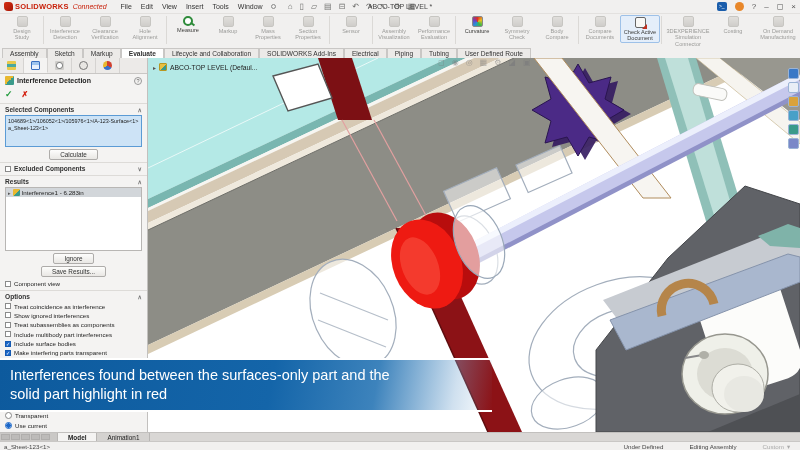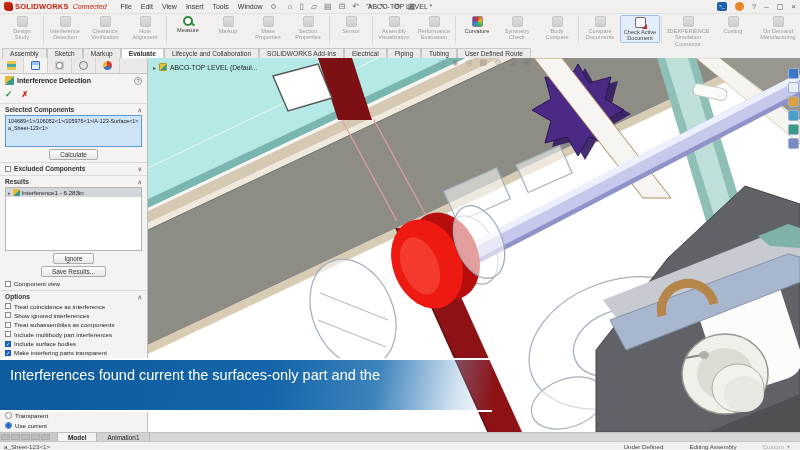--- a/index.html
+++ b/index.html
@@ -467,21 +467,22 @@
       <span class="tp-icon" style="background:#3a78c6"></span>
       <span class="tp-icon" style="background:#e9eef6"></span>
       <span class="tp-icon" style="background:#d9a23a"></span>
       <span class="tp-icon" style="background:#48a0c8"></span>
       <span class="tp-icon" style="background:#3a9a8a"></span>
       <span class="tp-icon" style="background:#7a88c8"></span>
     </div>
   </div>
 
   <div id="banner">
-    <div class="cap first">Interferences found current the surfaces-only part and the</div>
+    <div class="cap first">Interferences found between the surfaces-only part and the</div>
+    <div class="cap">solid part highlight in red</div>
   </div>
 </div>
 
 <div id="bottomtabs">
   <div class="navpad">
       <i></i>
       <i></i>
       <i></i>
       <i></i>
       <i></i>

